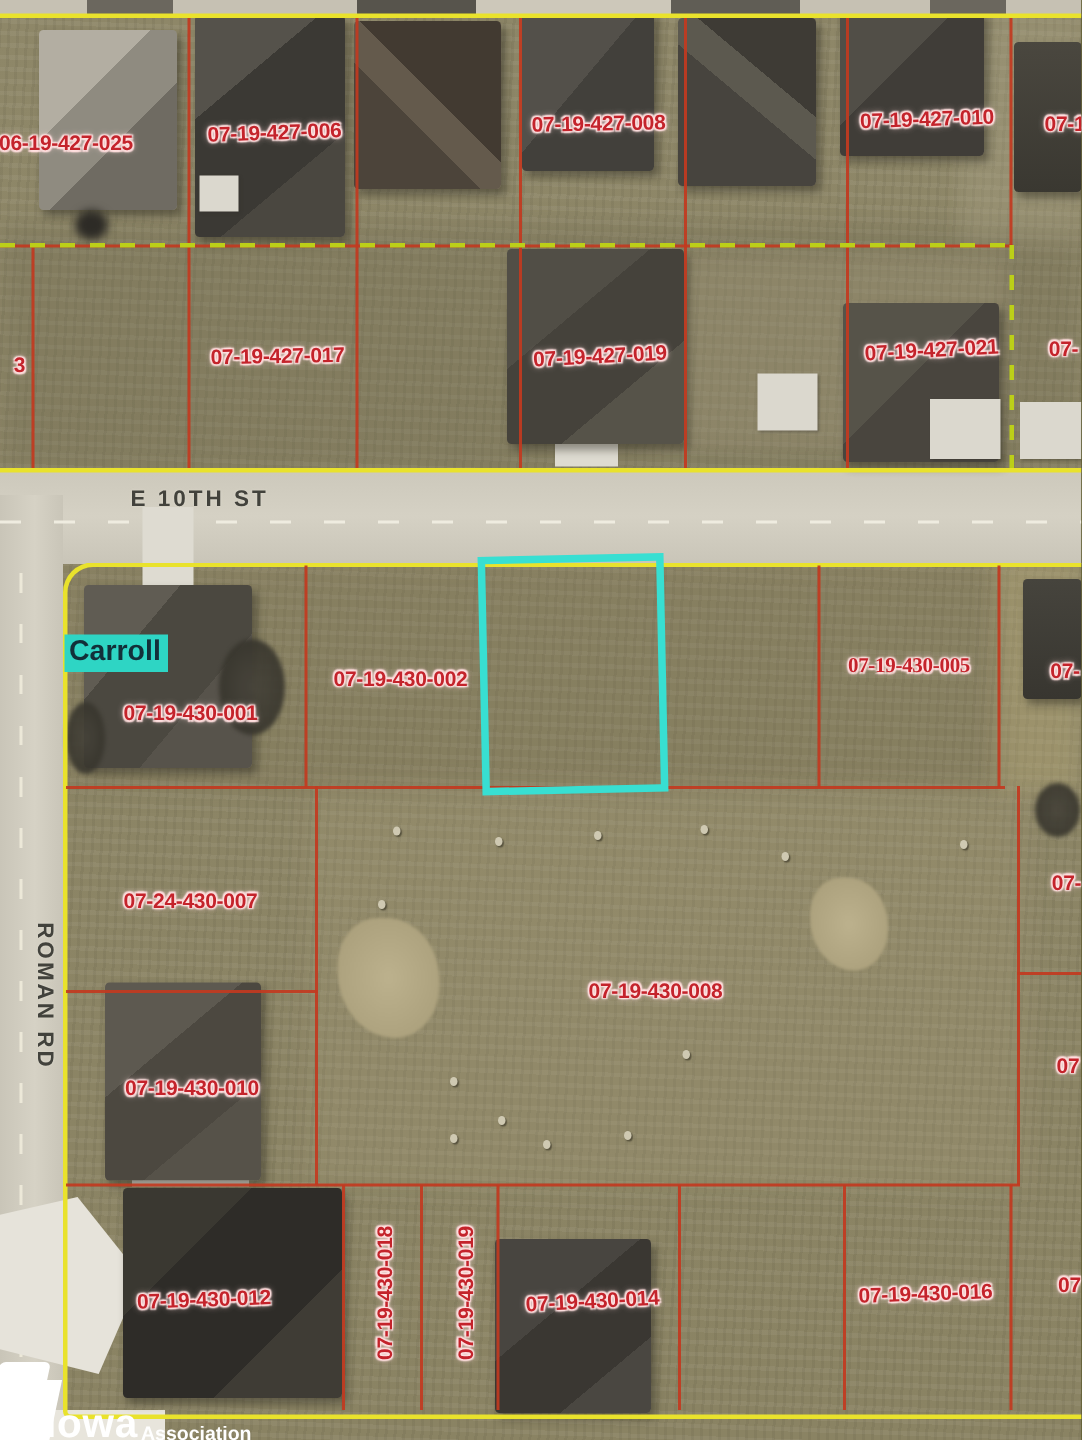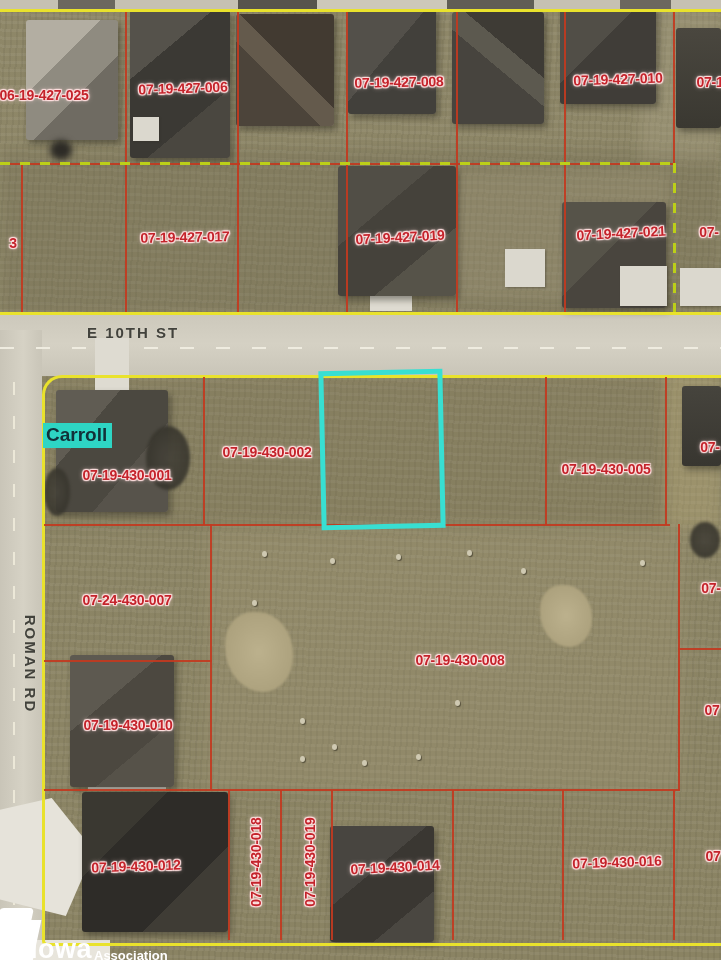--- a/index.html
+++ b/index.html
@@ -177,24 +177,24 @@
       <span class="plabel" style="left: 399px; top: 82px; --rot: -1deg;">07-19-427-008</span>
       <span class="plabel" style="left: 618px; top: 79px; --rot: -2deg;">07-19-427-010</span>
       <span class="plabel" style="left: 710px; top: 82px; --rot: 0deg;">07-1</span>
       <span class="plabel" style="left: 13px; top: 243px; --rot: 0deg;">3</span>
       <span class="plabel" style="left: 185px; top: 237px; --rot: -1deg;">07-19-427-017</span>
       <span class="plabel" style="left: 400px; top: 237px; --rot: -3deg;">07-19-427-019</span>
       <span class="plabel" style="left: 621px; top: 233px; --rot: -3deg;">07-19-427-021</span>
       <span class="plabel" style="left: 709px; top: 232px; --rot: 0deg;">07-</span>
       <span class="plabel" style="left: 127px; top: 475px; --rot: 0deg;">07-19-430-001</span>
       <span class="plabel" style="left: 267px; top: 452px; --rot: 0deg;">07-19-430-002</span>
-      <span class="plabel" style="left: 606px; top: 469px; --rot: 0deg;">07-19-430-005</span>
+      <span class="plabel" style="left: 606px; top: 445px; font-family: Liberation Serif, serif; --rot: 0deg;">07-19-430-005</span>
       <span class="plabel" style="left: 710px; top: 447px; --rot: 0deg;">07-</span>
       <span class="plabel" style="left: 127px; top: 600px; --rot: 0deg;">07-24-430-007</span>
-      <span class="plabel" style="left: 460px; top: 660px; --rot: 0deg;">07-19-430-008</span>
+      <span class="plabel" style="left: 437px; top: 660px; --rot: 0deg;">07-19-430-008</span>
       <span class="plabel" style="left: 711px; top: 588px; --rot: 0deg;">07-</span>
       <span class="plabel" style="left: 712px; top: 710px; --rot: 0deg;">07</span>
       <span class="plabel" style="left: 128px; top: 725px; --rot: 0deg;">07-19-430-010</span>
       <span class="plabel" style="left: 136px; top: 866px; --rot: -2deg;">07-19-430-012</span>
       <span class="plabel" style="left: 256px; top: 862px; --rot: -90deg;">07-19-430-018</span>
       <span class="plabel" style="left: 310px; top: 862px; --rot: -90deg;">07-19-430-019</span>
       <span class="plabel" style="left: 395px; top: 867px; --rot: -3deg;">07-19-430-014</span>
       <span class="plabel" style="left: 617px; top: 862px; --rot: -2deg;">07-19-430-016</span>
       <span class="plabel" style="left: 713px; top: 856px; --rot: 0deg;">07</span>
     </div>

